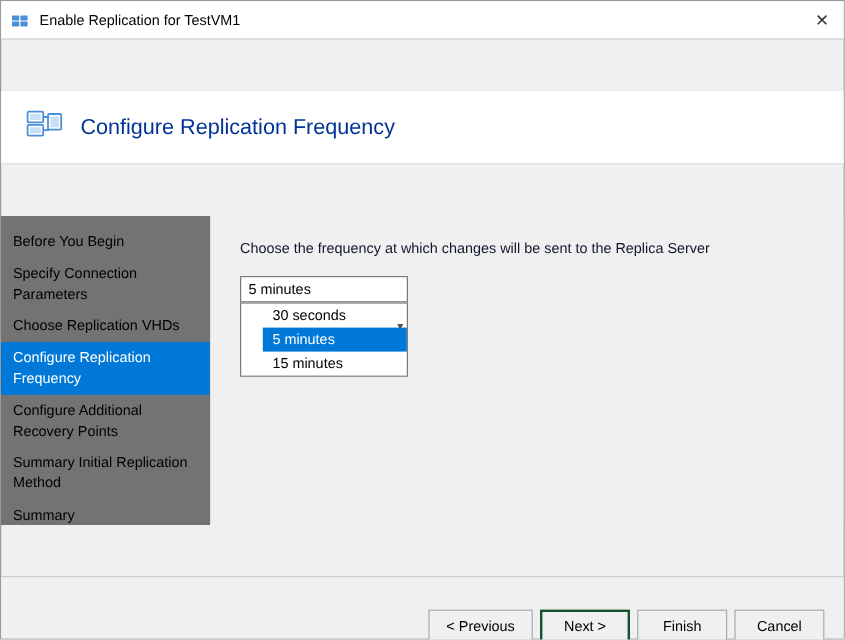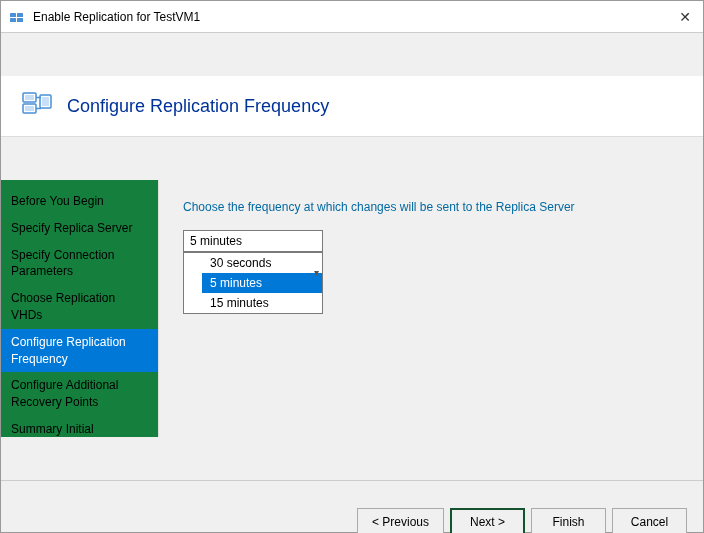--- a/index.html
+++ b/index.html
@@ -72,22 +72,22 @@
       font-size: 18px;
       font-weight: 300;
       color: #003399;
     }
     .content {
       display: flex;
       flex: 1;
       overflow: hidden;
     }
     .sidebar {
-      width: 158px;
-      background: #15803d;
+      width: 175px;
+      background: #737373;
       border-right: 1px solid #ddd;
       padding: 8px 0;
       flex-shrink: 0;
       overflow-y: auto;
     }
     .sidebar-item {
       padding: 5px 10px;
       font-size: 12px;
       color: #000;
       cursor: pointer;
@@ -98,21 +98,21 @@
       color: #fff;
     }
     .main {
       flex: 1;
       padding: 20px 24px;
       background: #f0f0f0;
       overflow-y: auto;
     }
     .main-description {
       font-size: 12px;
-      color: #0369a1;
+      color: #0f172a;
       margin-bottom: 16px;
     }
     .dropdown-container {
       position: relative;
       display: inline-block;
       margin-bottom: 4px;
     }
     .dropdown-select {
       width: 140px;
       height: 22px;
@@ -213,21 +213,20 @@
       </svg>
     </div>
     <span class="header-title">Configure Replication Frequency</span>
   </div>
 
   <div class="content">
 
     <div class="sidebar">
 
     <div class="sidebar-item">Before You Begin</div>
-        <div class="sidebar-item">Specify Replica Server</div>
         <div class="sidebar-item">Specify Connection Parameters</div>
         <div class="sidebar-item">Choose Replication VHDs</div>
         <div class="sidebar-item active">Configure Replication Frequency</div>
         <div class="sidebar-item">Configure Additional Recovery Points</div>
         <div class="sidebar-item">Summary Initial Replication Method</div>
         <div class="sidebar-item">Summary</div>
       </div>
 
     <div class="main">
       <div class="main-description">Choose the frequency at which changes will be sent to the Replica Server</div>

